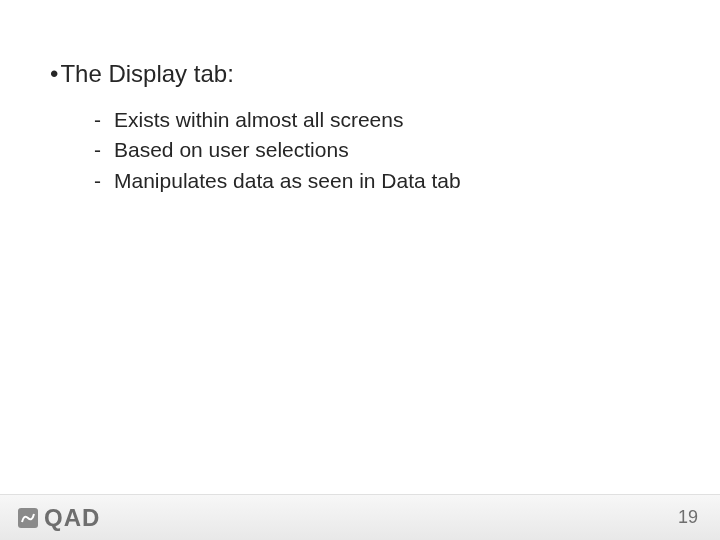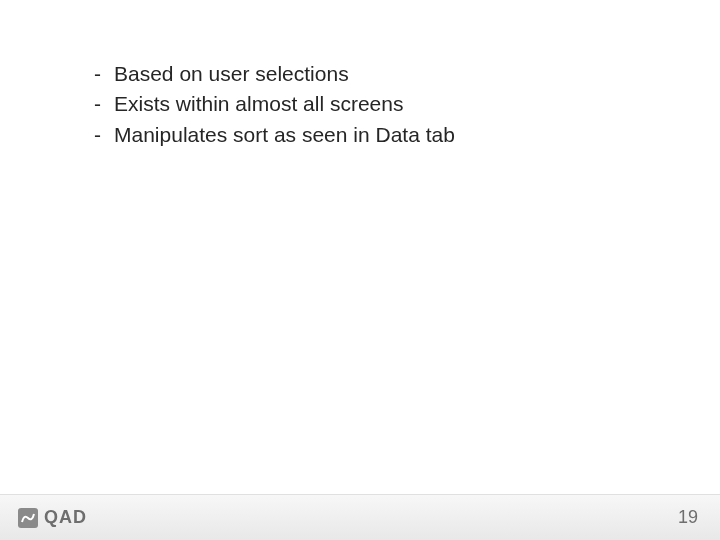--- a/index.html
+++ b/index.html
@@ -63,41 +63,44 @@
       align-items: center;
       gap: 6px;
     }
     .logo-mark {
       width: 20px;
       height: 20px;
       position: relative;
     }
     .logo-mark svg { display: block; }
     .logo-text {
-      font-size: 18px;
+      font-size: 24px;
       font-weight: bold;
       color: #6e6e6e;
       letter-spacing: 1px;
     }
     .page-number {
       font-size: 18px;
       color: #6e6e6e;
       margin-left: 32px;
     }
   </style>
 </head>
 <body>
 
 <div class="slide">
 
+  <div class="level1">
+    <span class="bullet">•</span><span>The Display tab:</span>
+  </div>
 
   <ul class="sublist">
+    <li><span class="dash">-</span><span>Exists within almost all screens</span></li>
     <li><span class="dash">-</span><span>Based on user selections</span></li>
-    <li><span class="dash">-</span><span>Exists within almost all screens</span></li>
-    <li><span class="dash">-</span><span>Manipulates sort as seen in Data tab</span></li>
+    <li><span class="dash">-</span><span>Manipulates data as seen in Data tab</span></li>
   </ul>
 
   <div class="footer">
     <div class="logo">
       <span class="logo-mark">
         <svg viewBox="0 0 20 20" width="20" height="20">
           <rect x="0" y="0" width="20" height="20" rx="3" fill="#8a8a8a"></rect>
           <path d="M4 14 Q6 6 10 10 Q14 14 16 6" stroke="#ffffff" stroke-width="2" fill="none"></path>
         </svg>
       </span>

